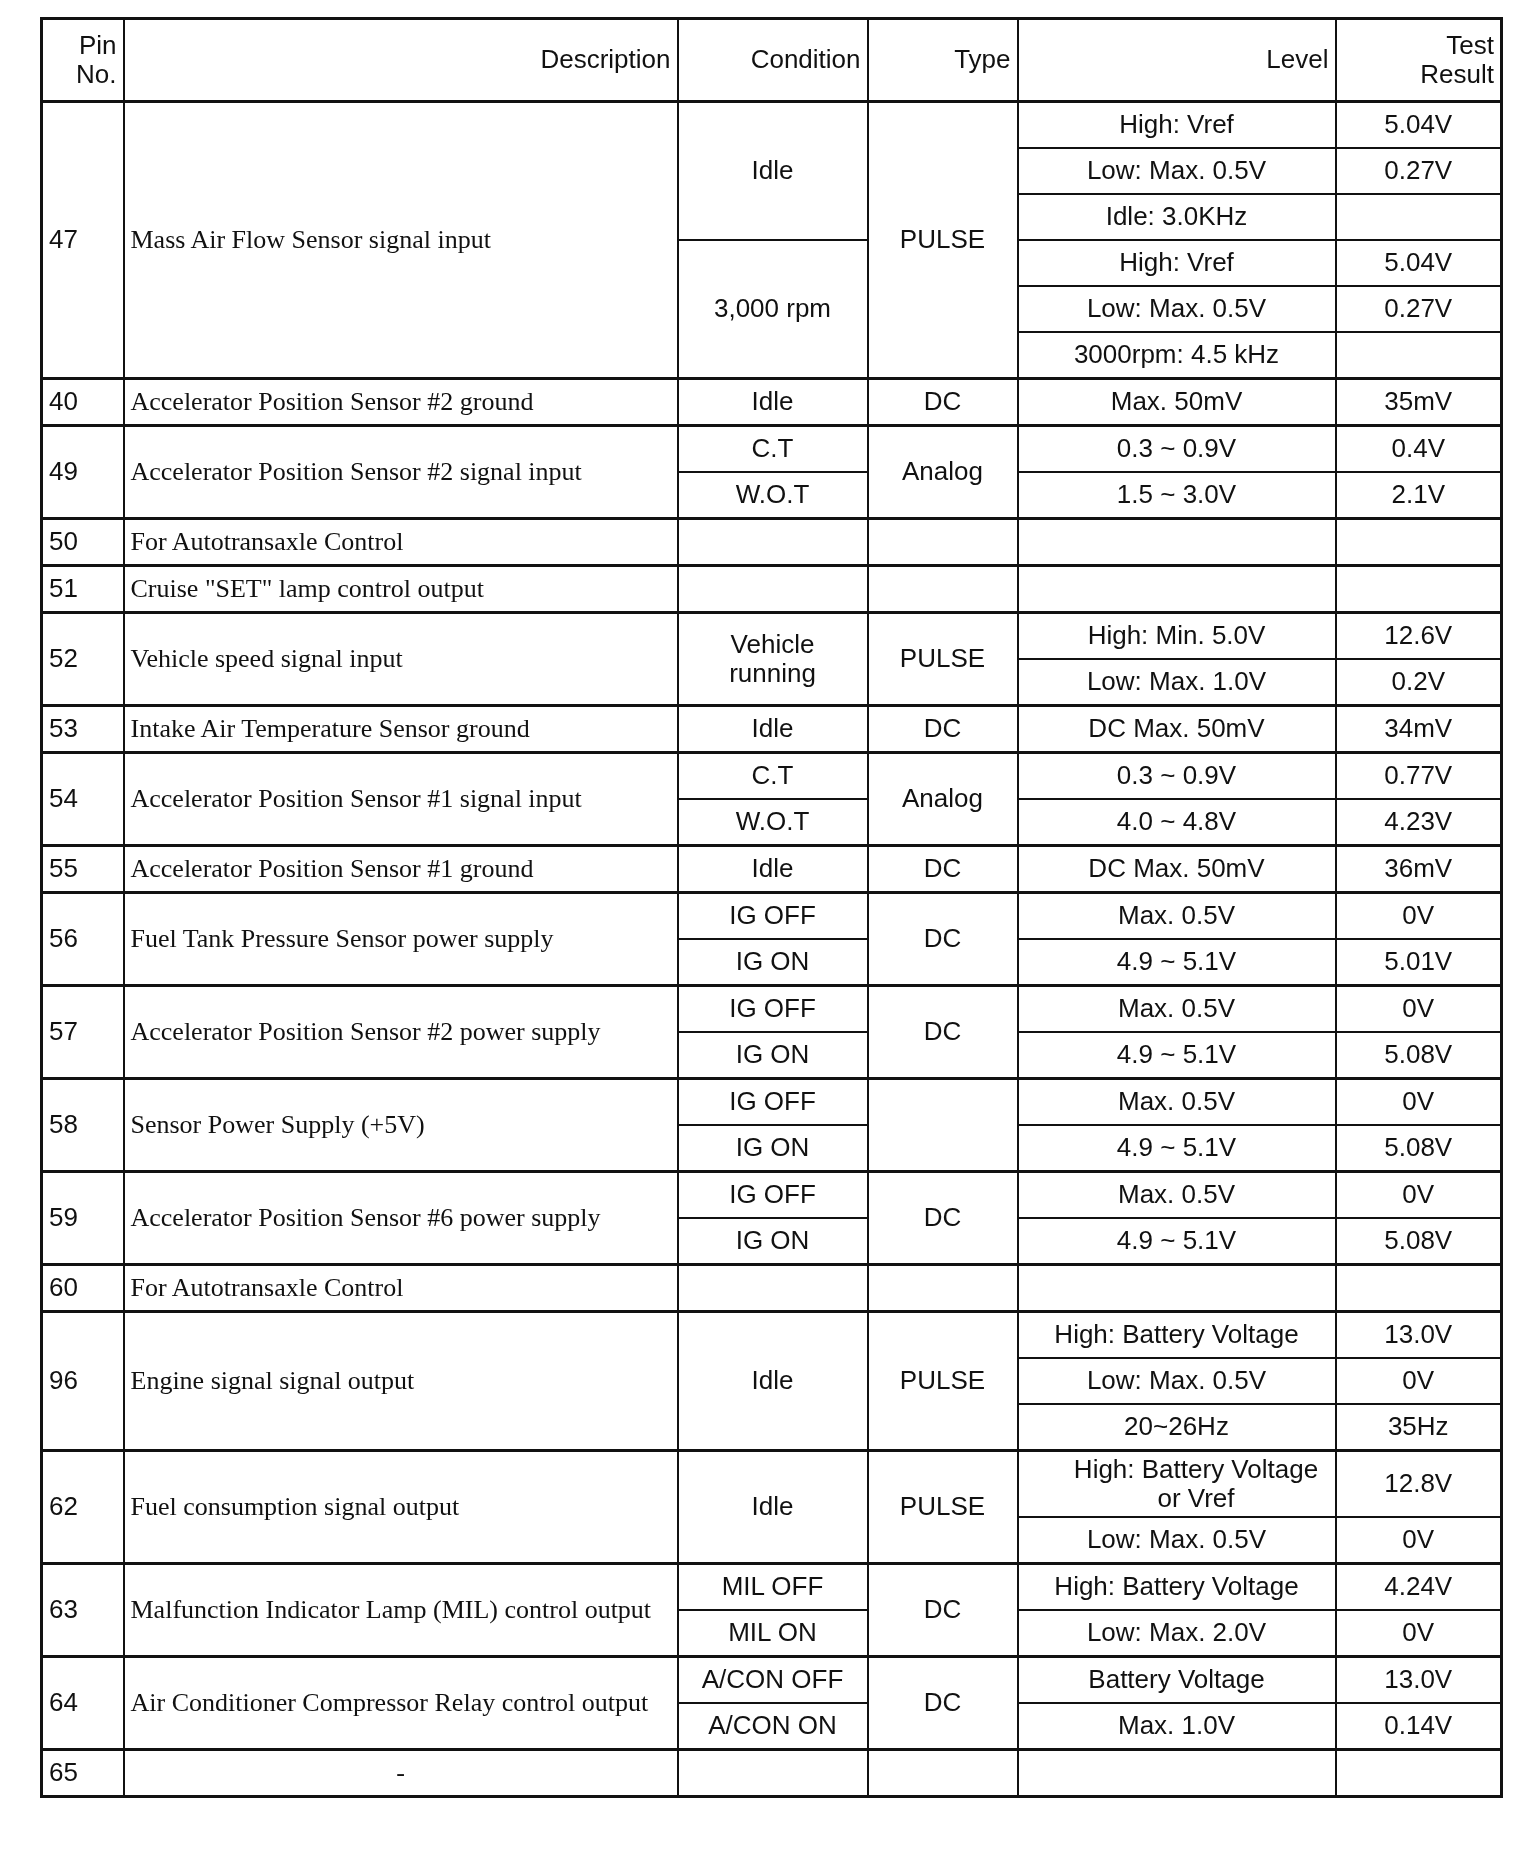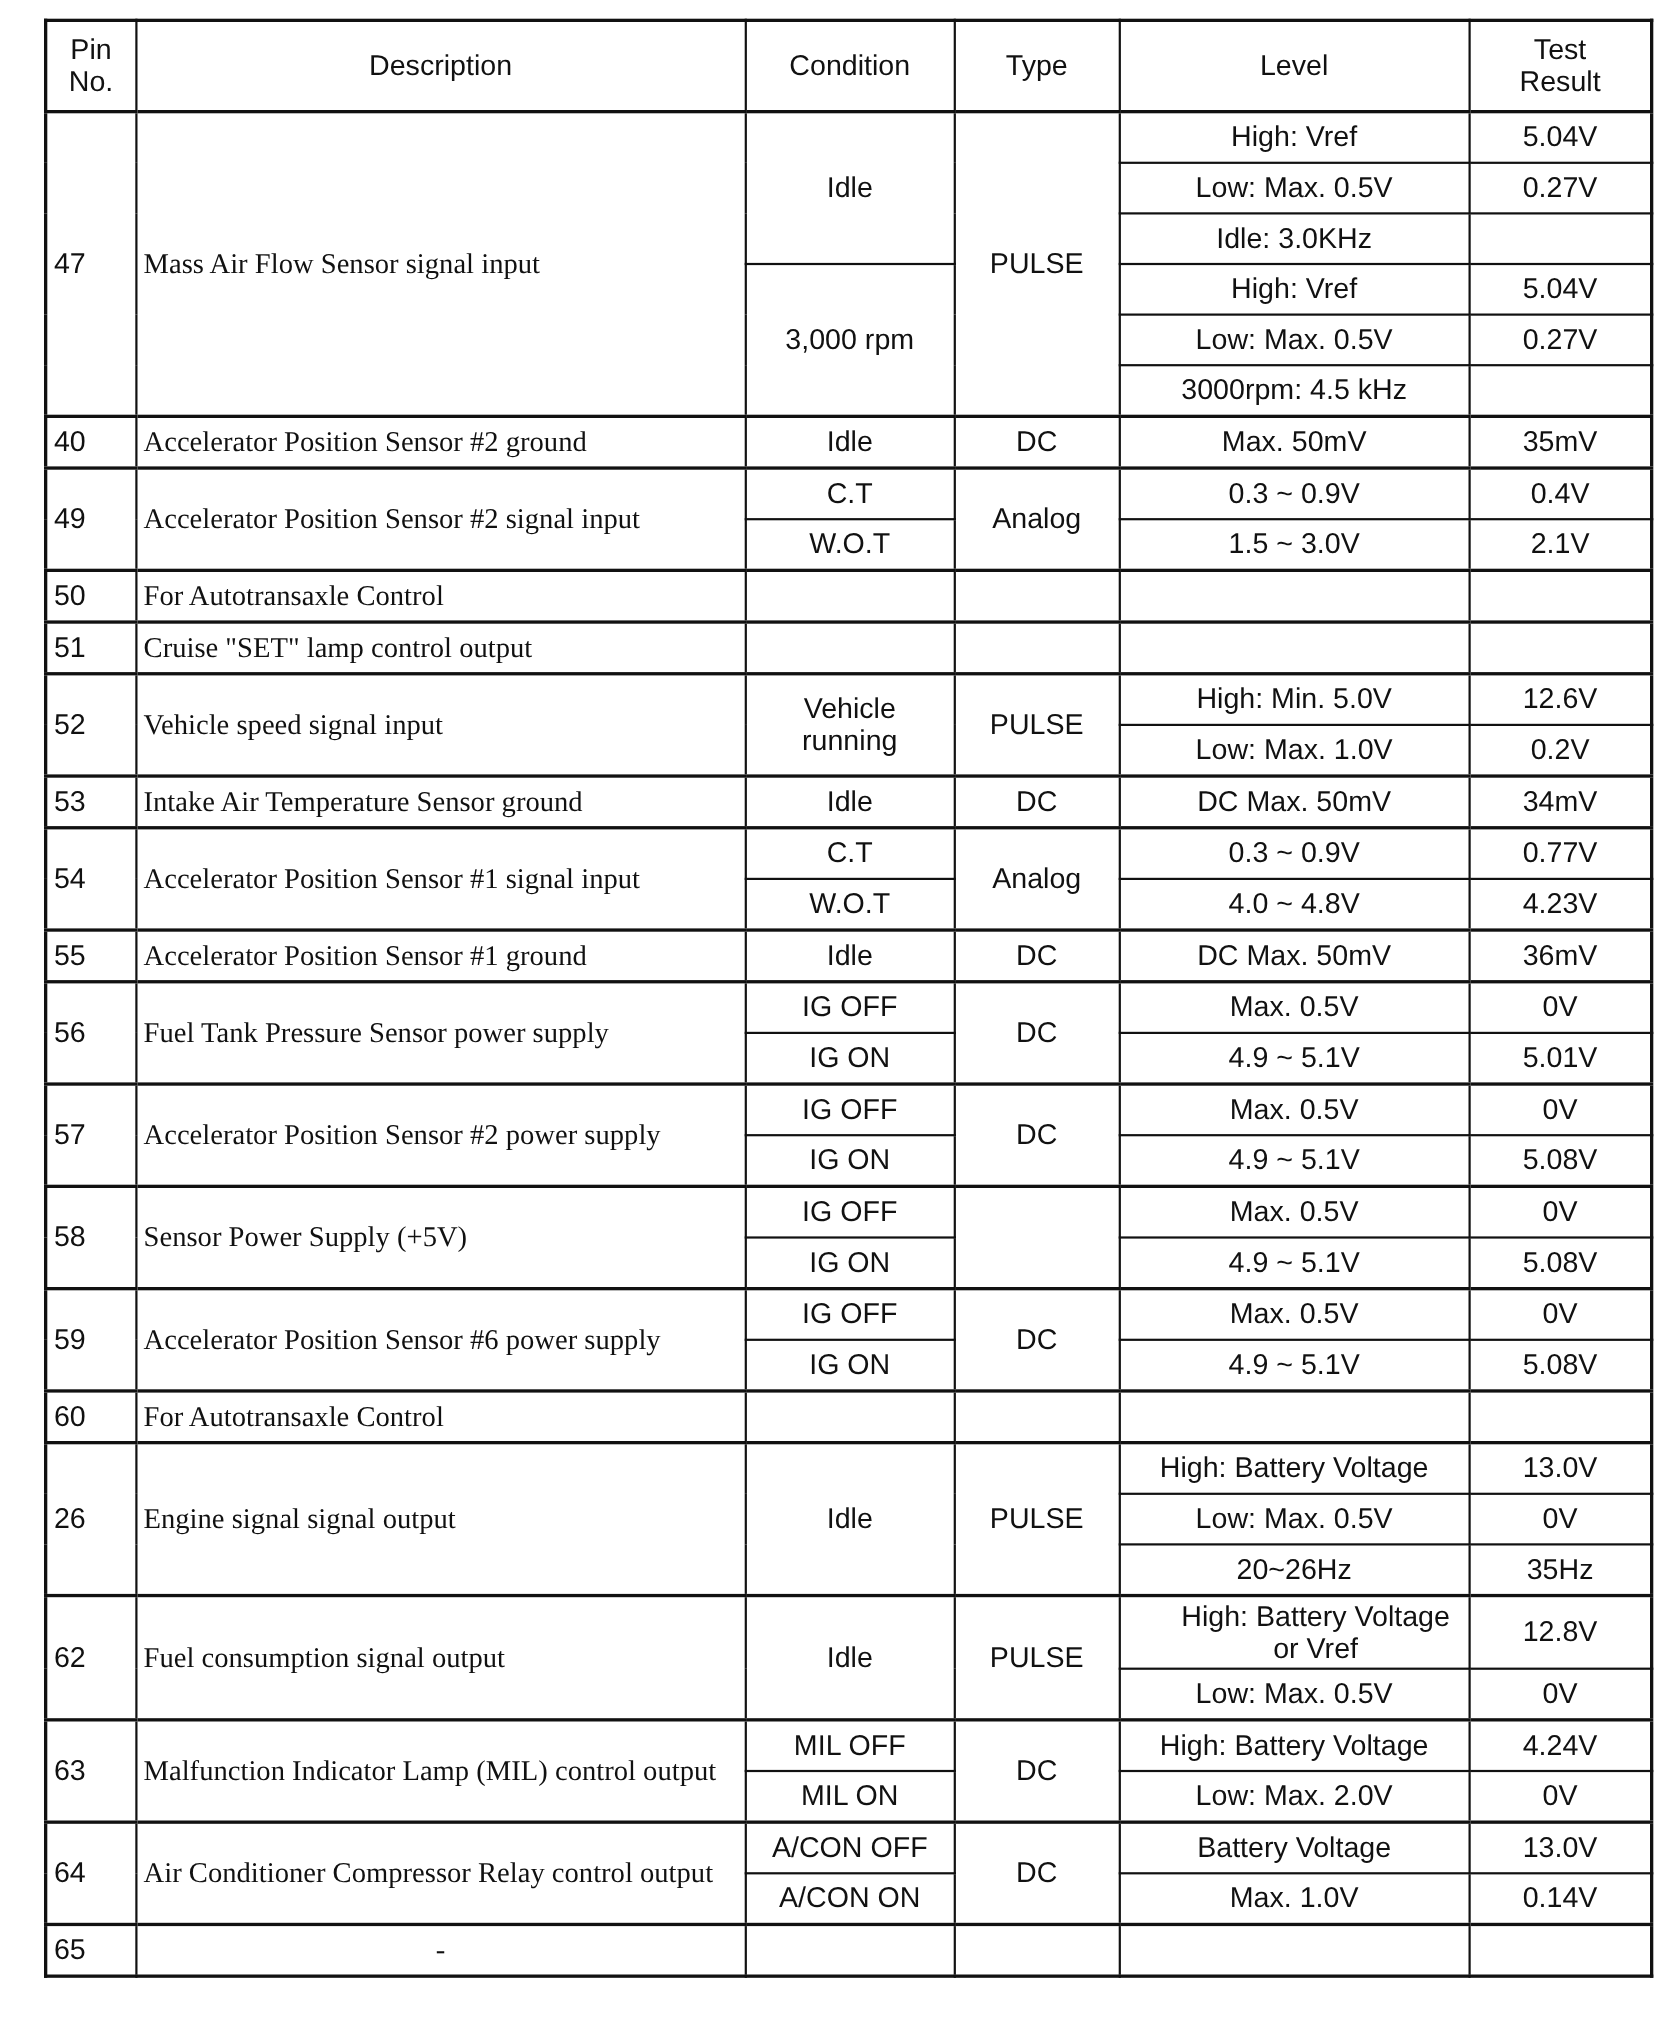--- a/index.html
+++ b/index.html
@@ -13,21 +13,21 @@
       font-size: 26px;
       color: #111;
     }
     table.pin-table th, table.pin-table td {
       border: 2px solid #111;
       padding: 0 6px;
       line-height: 1.12;
       vertical-align: middle;
     }
     table.pin-table th { font-weight: normal; text-align: center; height: 80px; }
-    table.pin-table thead tr th { border-bottom: 3px solid #111; }
+    table.pin-table thead tr th { border-bottom: 3px solid #111; text-align: right; }
     td.pin { }
     td.desc { text-align: left; padding-left: 12px; font-family: Liberation Serif, serif; }
     td.cond, td.type, td.level, td.result { text-align: center; }
     td.cell-sub { height: 44px; }
     tr.group-start td { border-top: 3px solid #111; }
     table.pin-table { border: 3px solid #111; }
   </style>
 </head>
 <body>
 
@@ -213,21 +213,21 @@
         </tr>
         <tr class="group-start">
           <td class="pin" rowspan="1">60</td>
           <td class="desc" rowspan="1">For Autotransaxle Control</td>
           <td class="cond" rowspan="1"></td>
           <td class="type" rowspan="1"></td>
           <td class="level cell-sub"></td>
           <td class="result cell-sub"></td>
         </tr>
         <tr class="group-start">
-          <td class="pin" rowspan="3">26</td>
+          <td class="pin" rowspan="3">96</td>
           <td class="desc" rowspan="3">Engine signal signal output</td>
           <td class="cond" rowspan="3">Idle</td>
           <td class="type" rowspan="3">PULSE</td>
           <td class="level cell-sub">High:  Battery Voltage</td>
           <td class="result cell-sub">13.0V</td>
         </tr>
         <tr>
           <td class="level cell-sub">Low:  Max.  0.5V</td>
           <td class="result cell-sub">0V</td>
         </tr>

